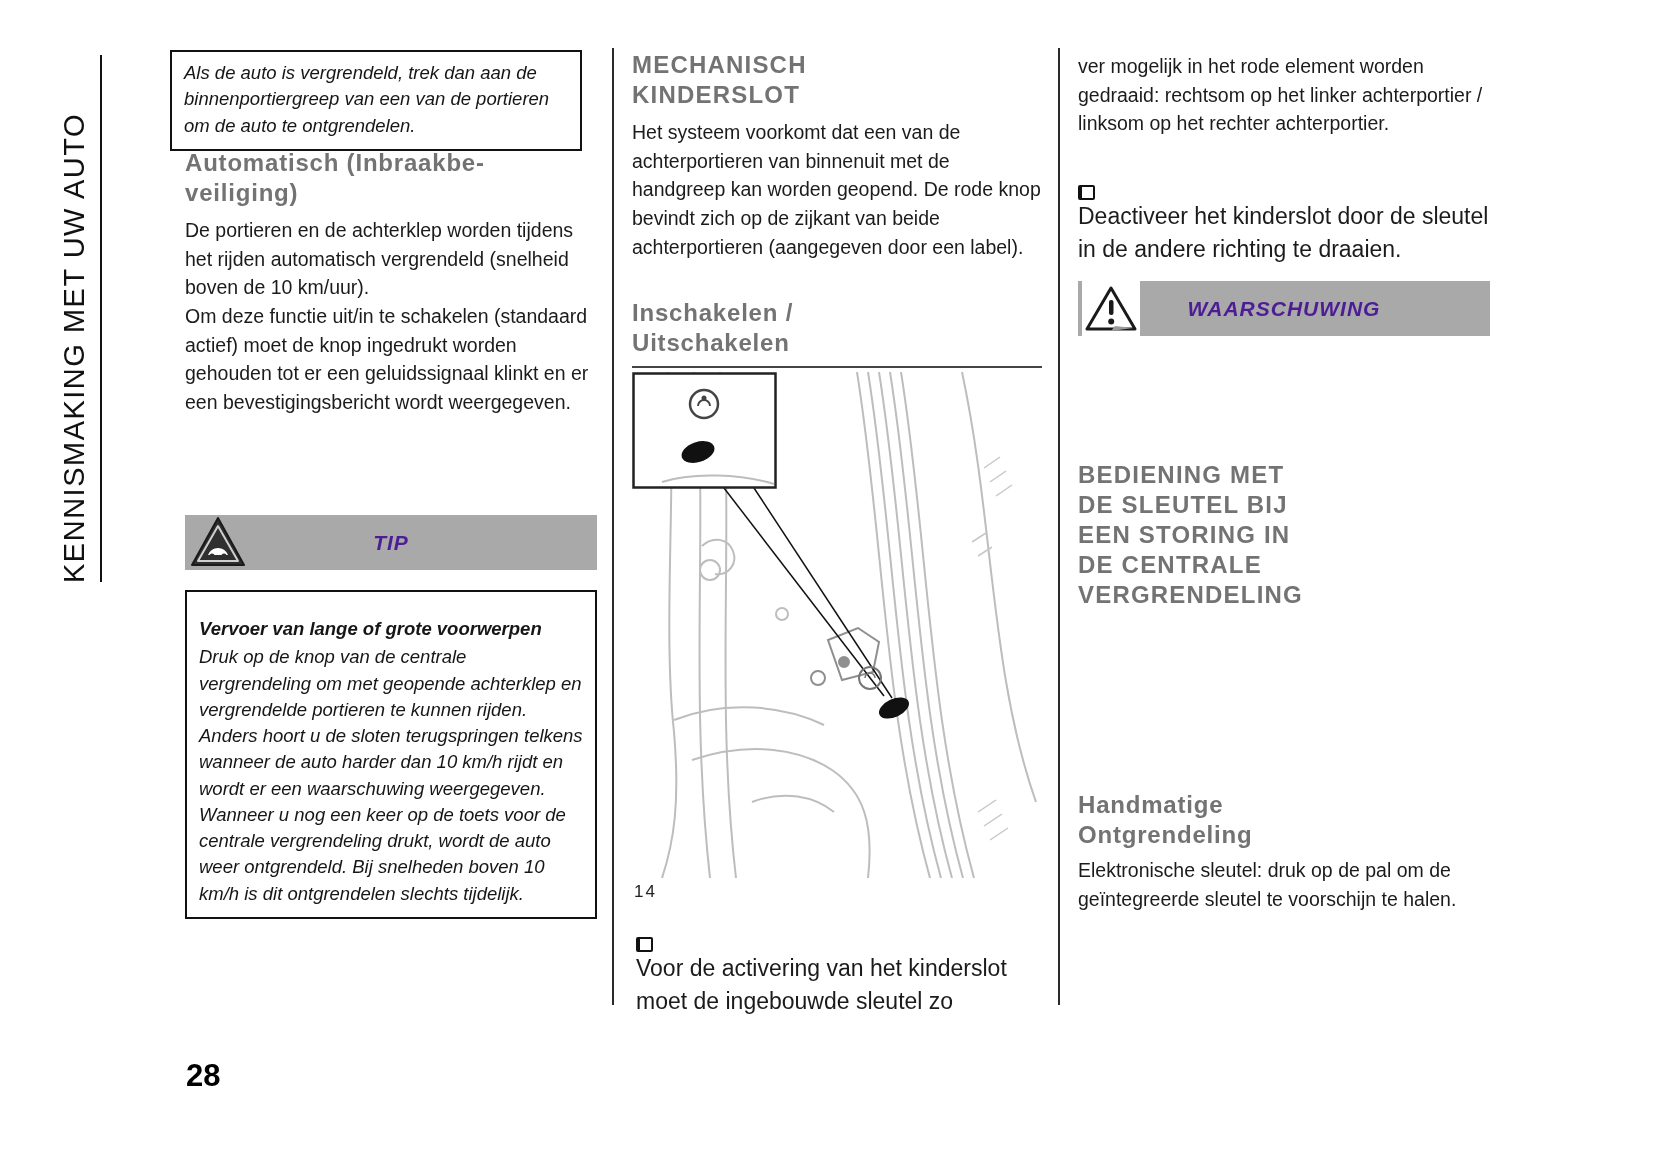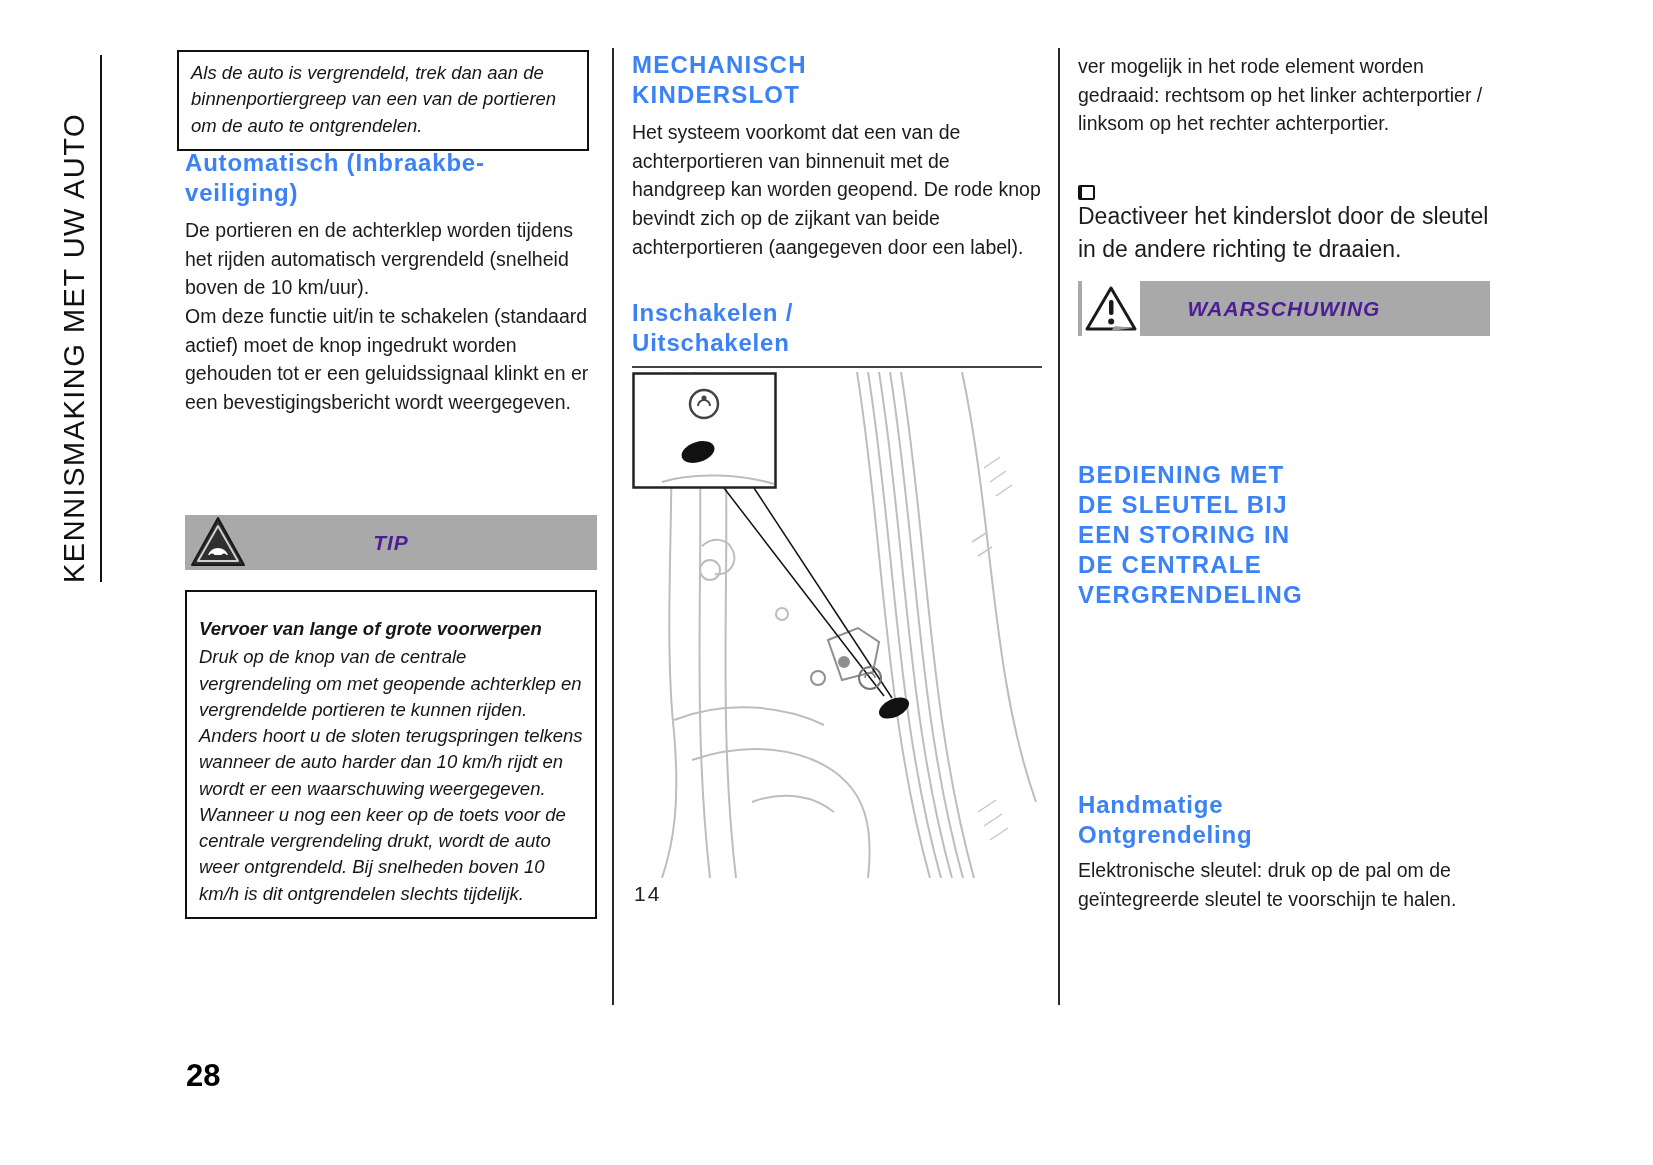--- a/index.html
+++ b/index.html
@@ -37,21 +37,21 @@
   .note-box {
     border:2px solid #111;
     padding:8px 12px 10px 12px;
     font-style:italic;
     font-size:18.5px; line-height:1.42;
     color:#161616;
   }
   .note-box .nb-title { font-weight:bold; margin-bottom:2px; }
 
   h2.sec {
-    font-weight:bold; color:#3b82f6;
+    font-weight:bold; color:#737373;
     font-size:24px; line-height:1.25; letter-spacing:0.8px;
   }
   h2.sec.caps { letter-spacing:1.2px; }
 
   .body-par {
     font-size:19.5px; line-height:1.47; color:#1b1b1b;
   }
   .body-par + .body-par { margin-top:0; }
 
   .banner {
@@ -81,39 +81,39 @@
     margin-top:5px;
     border-radius:2px;
     box-shadow:2px 0 0 #111 inset;
     background:#fff;
   }
 
   .figure {
     border-top:2px solid #444;
     padding-top:4px;
   }
-  .figure-number { font-size:21px; color:#222; letter-spacing:2px;text-align:right; }
+  .figure-number { font-size:17px; color:#222; letter-spacing:2px;text-align:right; }
 
   .page-number {
     position:absolute; left:186px; top:1058px;
     font-size:31px; font-weight:bold; color:#000;
   }
 </style>
 </head>
 <body>
 
 <div class="page">
 
   <div class="sidebar-title">KENNISMAKING MET UW AUTO</div>
   <div class="sidebar-rule"></div>
 
   <div class="divider d1"></div>
   <div class="divider d2"></div>
 
-  <div class="col-block note-box" style="left:177px; top:50px; width:412px;">Als de auto is vergrendeld, trek dan aan de binnenportiergreep van een van de portieren om de auto te ontgrendelen.</div>
+  <div class="col-block note-box" style="left:170px; top:50px; width:412px;">Als de auto is vergrendeld, trek dan aan de binnenportiergreep van een van de portieren om de auto te ontgrendelen.</div>
 
   <h2 class="sec prewrap col-block" style="left:185px; top:148px; width:425px;">Automatisch (Inbraakbe-
 veiliging)</h2>
 
   <div class="col-block" style="left:185px; top:216px; width:412px;">
     <p class="body-par">De portieren en de achterklep worden tijdens het rijden automatisch vergrendeld (snelheid boven de 10 km/uur).</p>
     <p class="body-par">Om deze functie uit/in te schakelen (standaard actief) moet de knop ingedrukt worden gehouden tot er een geluidssignaal klinkt en er een bevestigingsbericht wordt weergegeven.</p>
   </div>
 
   <div class="banner" style="left:185px; top:515px; width:412px;">
@@ -192,20 +192,24 @@
       <circle cx="72" cy="32" r="14" fill="none" stroke="#444" stroke-width="2.5"></circle>
       <path d="M66,34 a6,6 0 1 1 12,0" stroke="#444" stroke-width="2" fill="none"></path>
       <circle cx="72" cy="26" r="2.5" fill="#444"></circle>
       <ellipse cx="66" cy="80" rx="17" ry="10" fill="#111" transform="rotate(-18 66 80)"></ellipse>
       <path d="M30,110 C60,100 110,102 142,112" fill="none" stroke="#bdbdbd" stroke-width="2"></path>
     </svg>
   </div>
 
   <div class="col-block figure-number" style="left:634px; top:882px;">14</div>
 
+  <div class="col-block bullet-item" style="left:636px; top:932px; width:408px;">
+    <span class="sq-bullet"></span>
+    <span>Voor de activering van het kinderslot moet de ingebouwde sleutel zo</span>
+  </div>
 
   <p class="body-par col-block" style="left:1078px; top:52px; width:415px;">ver mogelijk in het rode element worden gedraaid: rechtsom op het linker achterportier / linksom op het rechter achterportier.</p>
 
   <div class="col-block bullet-item" style="left:1078px; top:180px; width:412px;">
     <span class="sq-bullet"></span>
     <span>Deactiveer het kinderslot door de sleutel in de andere richting te draaien.</span>
   </div>
 
   <div class="banner" style="left:1078px; top:281px; width:412px;">
     <span class="banner-icon on-white">

